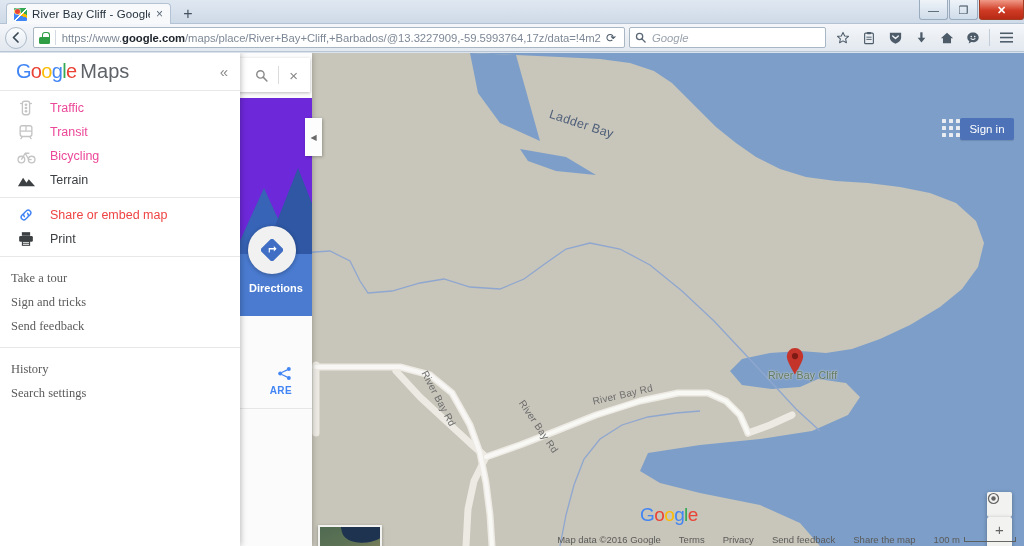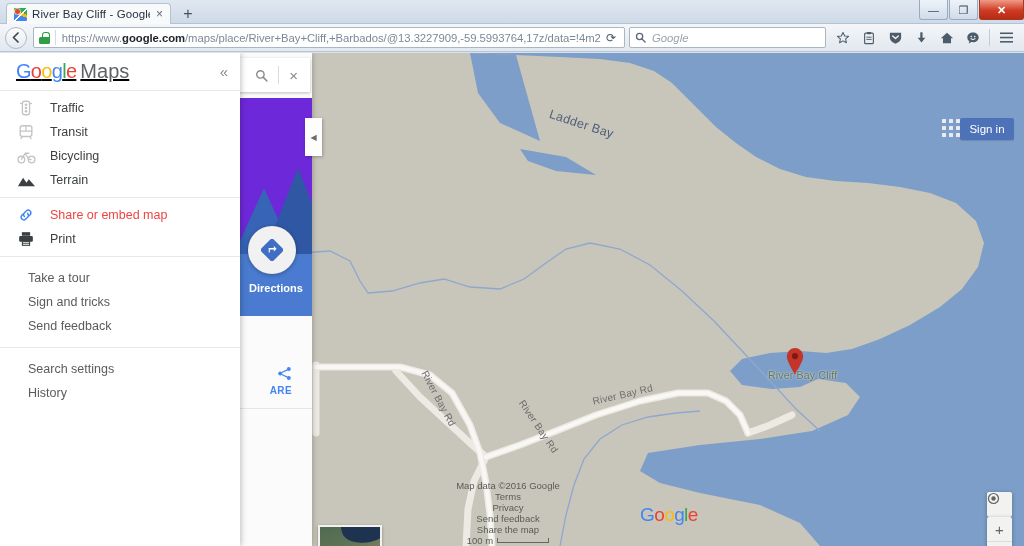--- a/index.html
+++ b/index.html
@@ -176,22 +176,22 @@
   #zoomctl { right: 12px; top: 464px; width: 25px; height: 50px; }
   .mbtn {
     width: 25px; height: 25px; display: flex; align-items: center; justify-content: center;
     color: #636363; font-size: 15px; line-height: 1;
   }
   #zoomctl .mbtn:first-child { border-bottom: 1px solid #dcdcda; }
 
   
   #footer {
     position: absolute; left: 0; bottom: 0; width: 1024px; height: 13px;
-    display: flex; align-items: center; justify-content: flex-end; 
-    padding-right: 8px; font-size: 9.5px; color: #5a5a58; flex-direction: column;
+    display: flex; align-items: center; justify-content: flex-end; gap: 18px;
+    padding-right: 8px; font-size: 9.5px; color: #5a5a58;
   }
   #googlelogo {
     position: absolute; left: 640px; bottom: 20px;
     font-size: 19px; letter-spacing: -.6px; font-family: "Liberation Sans", sans-serif;
   }
   #googlelogo .b1{color:#4285f4}.g2{color:#ea4335}.g3{color:#fbbc05}.g4{color:#4285f4}.g5{color:#34a853}.g6{color:#ea4335}
   #scalebar { display: flex; align-items: center; gap: 4px; }
   #scale-line {
     width: 52px; height: 5px; border: 1px solid #56564f; border-top: none; opacity: .85;
   }
@@ -249,33 +249,33 @@
 
   
   #menu {
     position: absolute; left: 0; top: 0; width: 240px; height: 493px;
     background: #fff; box-shadow: 1px 0 6px rgba(0,0,0,.25);
   }
   #menu-head {
     height: 38px; display: flex; align-items: center; padding: 0 12px 0 16px;
     border-bottom: 1px solid #e8e8e8;
   }
-  #logo { font-size: 20px; letter-spacing: -.7px; text-decoration: underline; }
+  #logo { font-size: 20px; letter-spacing: -.7px; }
   #logo .l1{color:#4285f4}#logo .l2{color:#ea4335}#logo .l3{color:#fbbc05}#logo .l4{color:#4285f4}#logo .l5{color:#34a853}#logo .l6{color:#ea4335}
   #logo .maps { color: #5f6368; letter-spacing: 0; margin-left: 4px; }
   #collapse-menu { margin-left: auto; color: #8a8a8a; font-size: 15px; line-height: 1; }
   .mgroup { border-bottom: 1px solid #e8e8e8; padding: 5px 0; }
   .mgroup.plain { padding: 9px 0; }
   .mitem {
     height: 24px; display: flex; align-items: center; padding-left: 16px; gap: 14px;
     font-size: 12.5px; color: #3c4043;
   }
-  .mitem.dim { color: #404040; }
+  .mitem.dim { color: #ec4899; }
   .mitem.link { color: #ef4444; }
-  .mitem.text { padding-left: 28px; color: #5b5b5b; height: 24px; }
+  .mitem.text { padding-left: 11px; color: #5b5b5b; height: 24px; font-family: Liberation Serif, serif; }
   .mi-icon { width: 20px; height: 20px; display: flex; align-items: center; justify-content: center; flex: 0 0 20px; }
 </style>
 </head>
 <body>
 
 <div id="window">
 
   <div id="titlebar">
     <div id="tab-strip">
       <div class="tab">
@@ -577,19 +577,19 @@
         </div>
       </div>
 
       <div class="mgroup plain">
         <div class="mitem text">Take a tour</div>
         <div class="mitem text">Sign and tricks</div>
         <div class="mitem text">Send feedback</div>
       </div>
 
       <div class="mgroup plain" style="border-bottom:none">
+        <div class="mitem text">History</div>
         <div class="mitem text">Search settings</div>
-        <div class="mitem text">History</div>
       </div>
     </div>
 
   </div>
 </div>
 
 </body></html>

